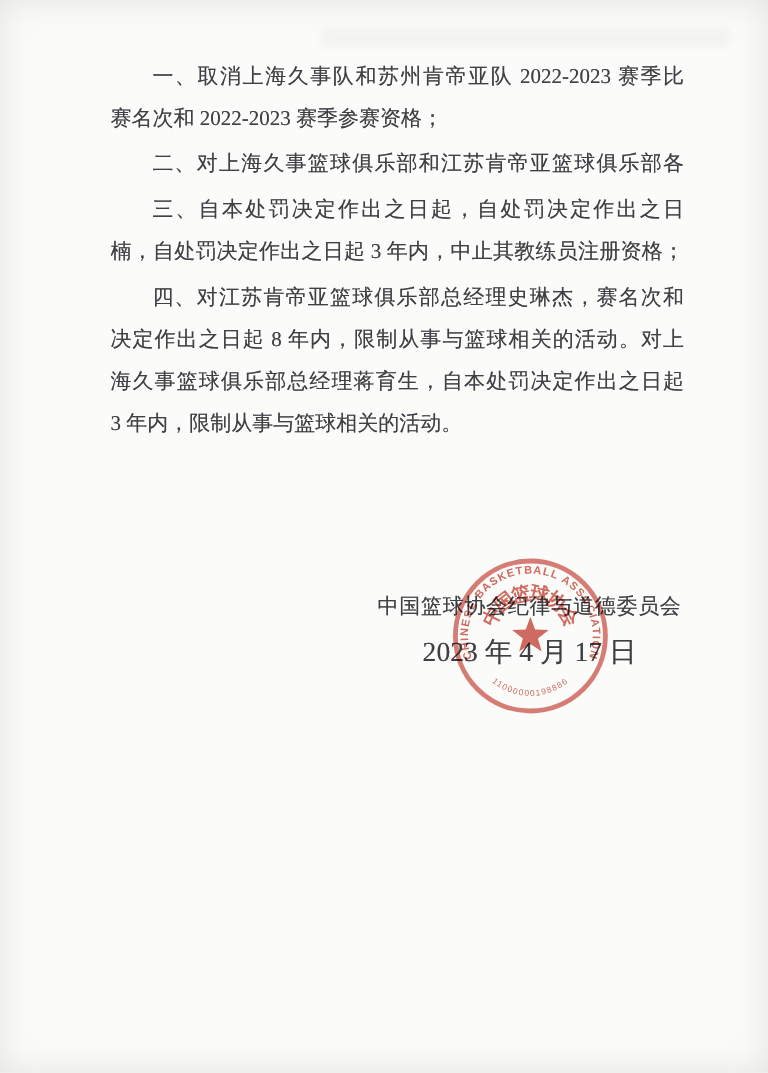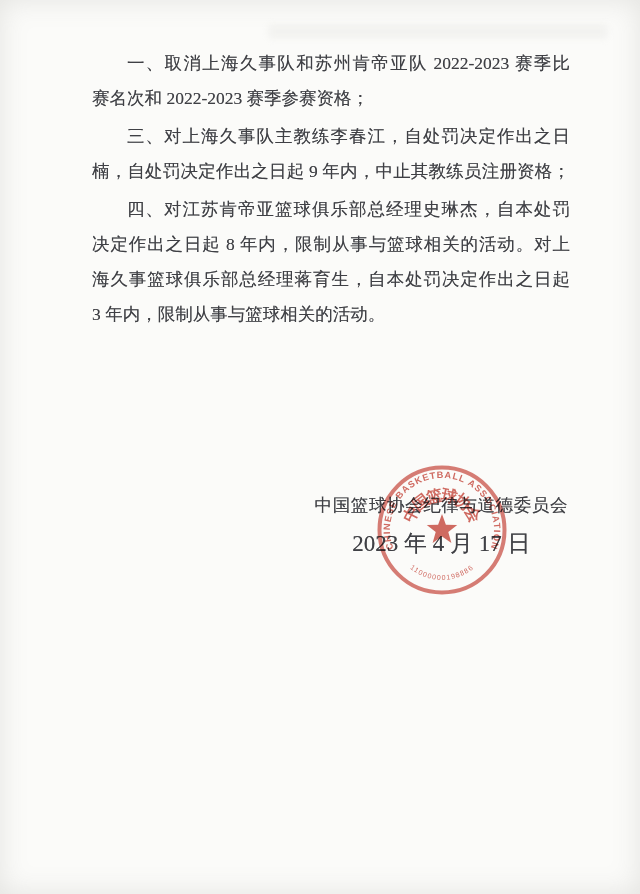--- a/index.html
+++ b/index.html
@@ -64,27 +64,28 @@
 <div class="scan-page">
 
   <div class="ghost-band"></div>
 
   <div class="body-text">
     <div class="para">
       <p class="bl j ind">一、取消上海久事队和苏州肯帝亚队 2022-2023 赛季比</p>
       <p class="bl">赛名次和 2022-2023 赛季参赛资格；</p>
     </div>
     <div class="para">
+      <p class="bl j ind">二、对上海久事篮球俱乐部和江苏肯帝亚篮球俱乐部各</p>
     </div>
     <div class="para">
-      <p class="bl j ind">三、对上海久事队主教练李春江，自处罚决定作出之日</p>
-      <p class="bl j">楠，自处罚决定作出之日起 9 年内，中止其教练员注册资格；</p>
+      <p class="bl j ind">三、自本处罚决定作出之日起，自处罚决定作出之日</p>
+      <p class="bl j">楠，自处罚决定作出之日起 3 年内，中止其教练员注册资格；</p>
     </div>
     <div class="para">
-      <p class="bl j ind">四、对江苏肯帝亚篮球俱乐部总经理史琳杰，自本处罚</p>
+      <p class="bl j ind">四、对江苏肯帝亚篮球俱乐部总经理史琳杰，赛名次和</p>
       <p class="bl j">决定作出之日起 8 年内，限制从事与篮球相关的活动。对上</p>
       <p class="bl j">海久事篮球俱乐部总经理蒋育生，自本处罚决定作出之日起</p>
       <p class="bl">3 年内，限制从事与篮球相关的活动。</p>
     </div>
   </div>
 
   <div class="sig-block">
     <div class="sig-line">中国篮球协会纪律与道德委员会</div>
     <div class="date-line">2023 年 4 月 17 日</div>
   </div>

